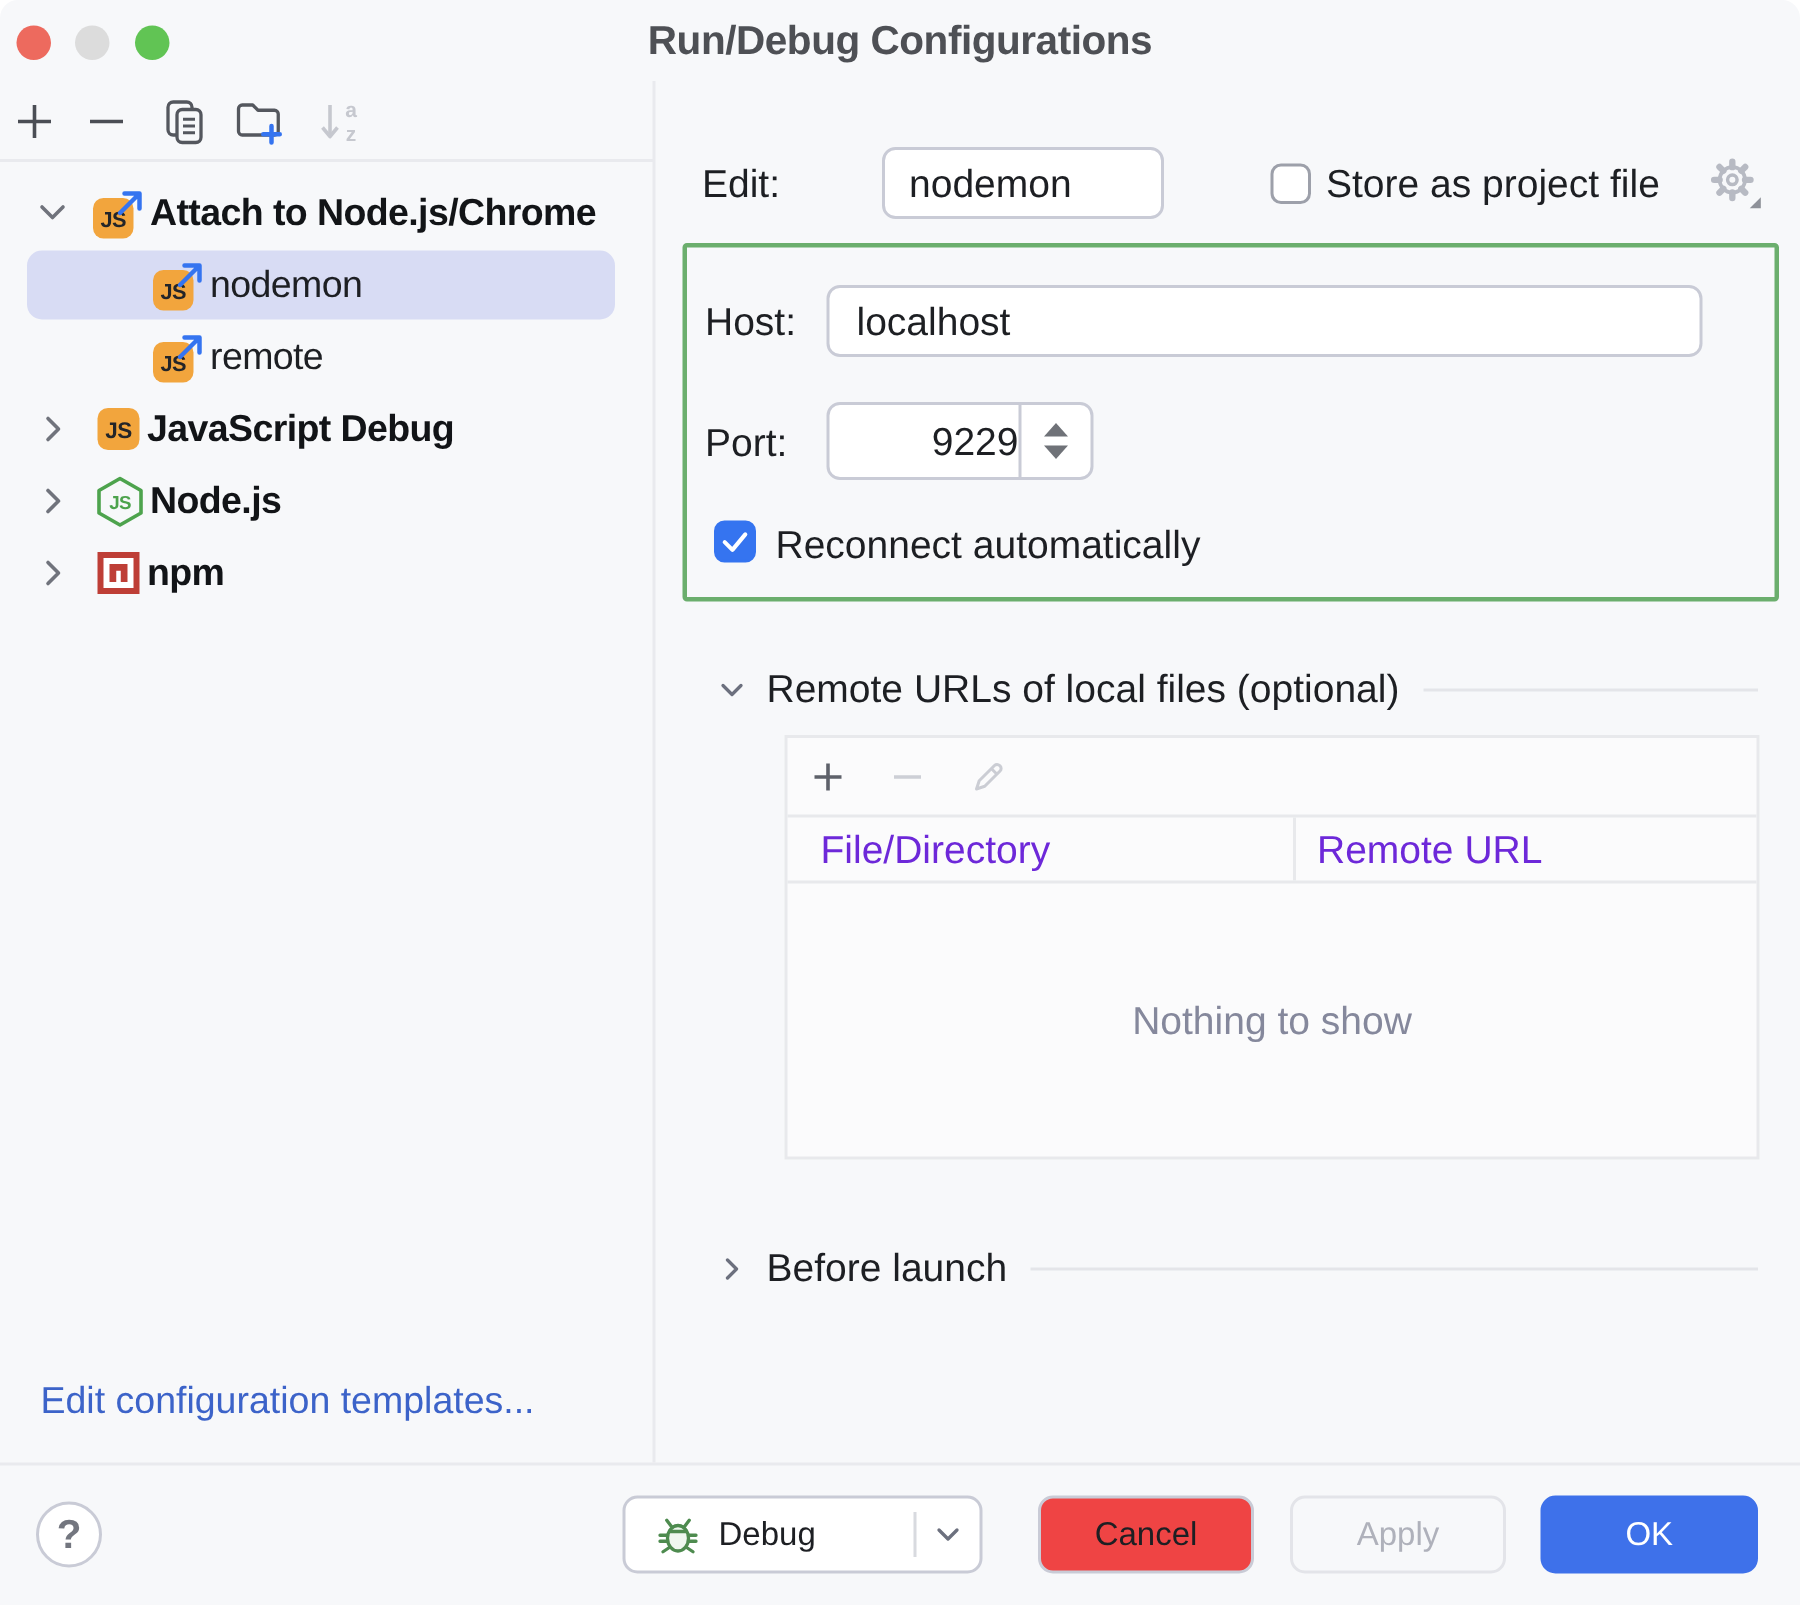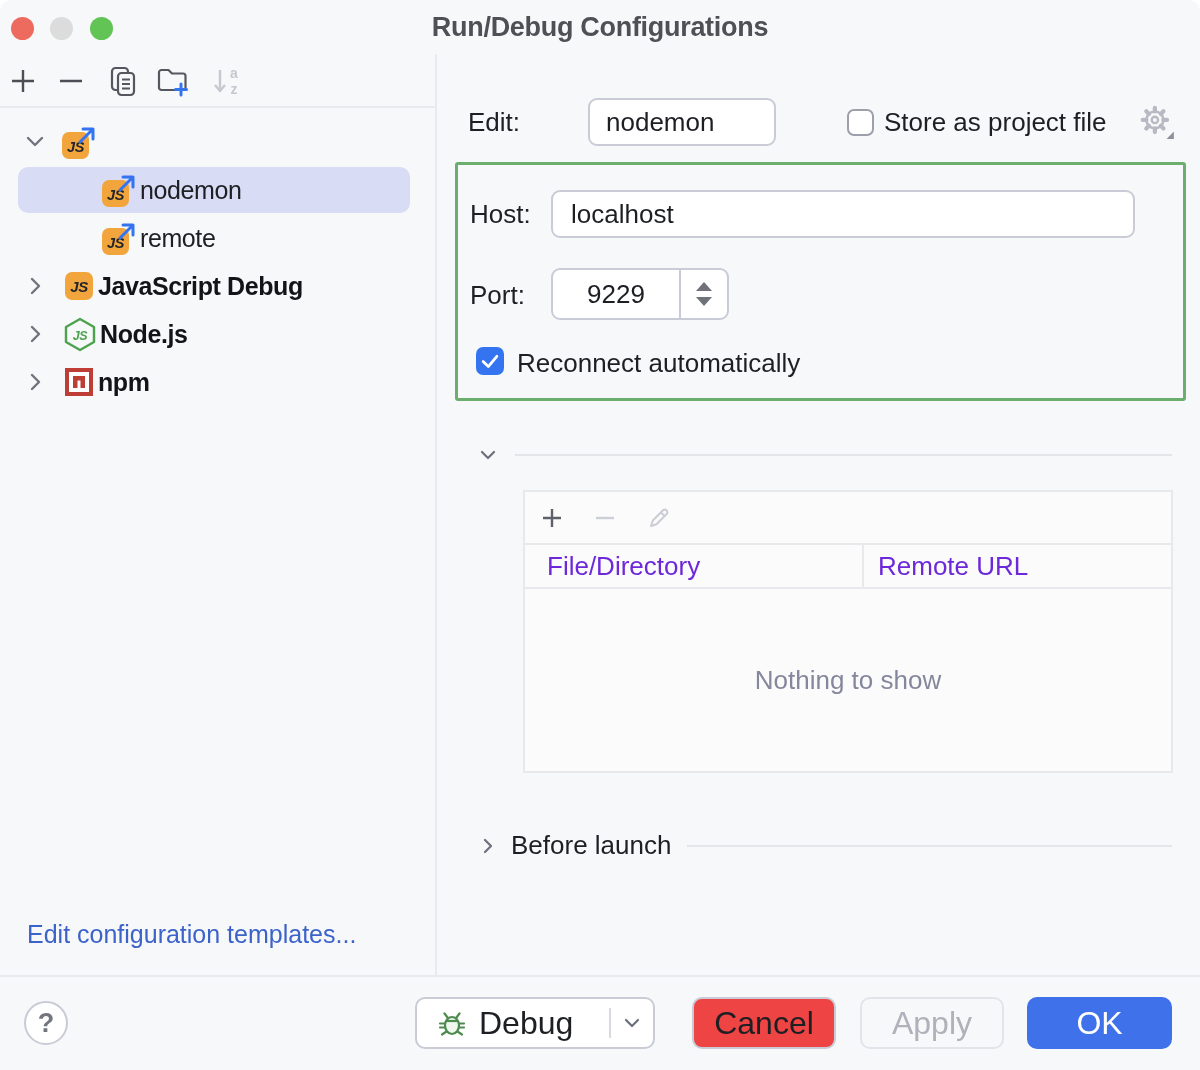--- a/index.html
+++ b/index.html
@@ -18,51 +18,51 @@
   #dlg-title{top:12px;left:0;width:100%;text-align:center;font-size:27px;font-weight:700;color:#4E5055;letter-spacing:-0.3px;}
   
   .hdiv{height:2px;background:#E9EAEE;}
   .vdiv{width:2px;background:#E9EAEE;}
   
   .tbicon{position:absolute;top:64px;width:34px;height:34px;display:flex;align-items:center;justify-content:center;}
   
   #tree{top:118px;left:0;width:435px;}
   .trow{display:flex;align-items:center;height:48px;font-size:25px;letter-spacing:-0.4px;}
   .trow .chev{width:30px;height:30px;margin-left:20px;flex:0 0 auto;display:flex;align-items:center;justify-content:center;}
-  .trow .ticon{flex:0 0 auto;display:flex;align-items:flex-end;font-style:italic;}
+  .trow .ticon{flex:0 0 auto;display:flex;align-items:flex-end;}
   .trow .tlabel{margin-left:2px;white-space:nowrap;}
   .bold{font-weight:700;color:#121417;}
   .trow.selected{background:#D8DCF4;border-radius:10px;margin:1px 25px 1px 18px;height:46px;}
   #link-templates{left:27px;top:920px;font-size:25px;color:#3C63C9;cursor:pointer;}
   
   .lbl{font-size:26px;color:#1D1F23;white-space:nowrap;}
   .input{background:#fff;border:2px solid #C9CBD6;border-radius:9px;display:flex;align-items:center;font-size:26px;color:#1D1F23;}
   .cbox{background:#fff;border:2px solid #9DA0AA;border-radius:7px;}
   .cbox.checked{background:#3574F0;border-color:#3574F0;display:flex;align-items:center;justify-content:center;}
   #green-box{left:455px;top:162px;width:731px;height:239px;border:3px solid #6BAE6D;border-radius:3px;}
   
   #port-input{left:551px;top:268px;width:178px;height:52px;padding:0;}
-  #port-value{flex:1;text-align:center;}
+  #port-value{flex:1;text-align:right;}
   #port-stepper{width:48px;height:100%;border-left:2px solid #C9CBD6;display:flex;flex-direction:column;align-items:center;justify-content:center;gap:6px;cursor:pointer;}
   .tri-up{width:0;height:0;border-left:8px solid transparent;border-right:8px solid transparent;border-bottom:9px solid #6F7278;}
   .tri-down{width:0;height:0;border-left:8px solid transparent;border-right:8px solid transparent;border-top:9px solid #6F7278;}
   
   .sect{display:flex;align-items:center;cursor:pointer;}
   .sect .stitle{font-size:26px;color:#1D1F23;margin-left:12px;white-space:nowrap;}
   .sect .sline{flex:1;height:2px;background:#E4E5E9;margin-left:16px;}
   
   #url-table{left:523px;top:490px;width:650px;height:283px;background:#FBFBFC;border:2px solid #E8E9EC;display:flex;flex-direction:column;}
   #url-toolbar{height:53px;display:flex;align-items:center;padding-left:14px;gap:27px;border-bottom:2px solid #E8E9EC;flex:0 0 auto;}
   #url-header{height:44px;display:flex;align-items:stretch;border-bottom:2px solid #E8E9EC;flex:0 0 auto;font-size:26px;color:#6d28d9;}
   .hcol1{width:337px;display:flex;align-items:center;padding-left:22px;}
   .hcolsep{width:2px;background:#E8E9EC;}
   .hcol2{flex:1;display:flex;align-items:center;padding-left:14px;}
   #url-body{flex:1;display:flex;align-items:center;justify-content:center;font-size:26px;color:#85889C;}
   
-  .fbtn{position:absolute;top:997px;height:52px;border-radius:10px;display:flex;align-items:center;justify-content:center;font-size:32px;cursor:pointer;}
+  .fbtn{position:absolute;top:997px;height:52px;border-radius:10px;display:flex;align-items:center;justify-content:center;font-size:22px;cursor:pointer;}
   #btn-cancel{left:692px;width:144px;background:#ef4444;border:2px solid #C9CBD6;color:#1D1F23;}
   #btn-apply{left:860px;width:144px;background:#F7F8FA;border:2px solid #E3E4E9;color:#AFB1BB;}
   #btn-ok{left:1027px;width:145px;background:#3E71EA;border:2px solid #3E71EA;color:#fff;}
   #btn-help{left:24px;top:1001px;width:44px;height:44px;border-radius:50%;background:#fff;border:2px solid #C9CBD6;color:#73767F;font-size:27px;font-weight:600;display:flex;align-items:center;justify-content:center;position:absolute;cursor:pointer;}
   #btn-debug{left:415px;width:240px;padding:0;justify-content:flex-start;background:#fff;border:2px solid #C9CBD6;}
   #debug-main{display:flex;align-items:center;gap:12px;padding:0 0 0 20px;width:192px;height:100%;}
   #debug-sep{width:2px;height:30px;background:#D8DADF;}
   #debug-arrow{flex:1;display:flex;align-items:center;justify-content:center;height:100%;}
 </style>
 </head>
@@ -119,20 +119,21 @@
             <polyline points="8,11 15,18 22,11" stroke="#70737C" stroke-width="2.4" fill="none" stroke-linecap="round" stroke-linejoin="round"></polyline>
           </svg>
       </span>
       <span class="ticon" style="margin-left:10px;">
         <svg width="38" height="38" viewBox="0 0 38 38">
           <rect x="2" y="9" width="27" height="27" rx="7" fill="#F2A53D"></rect>
           <text x="15.5" y="28.5" font-size="14.5" font-weight="700" fill="#232529" text-anchor="middle" font-family="Liberation Sans, sans-serif">JS</text>
           <path d="M20 19 L32 7 M23 6 H33 M33 6 V16" stroke="#3574F0" stroke-width="3" fill="none" stroke-linecap="round"></path>
         </svg>
       </span>
+      <span class="tlabel">Attach to Node.js/Chrome</span>
     </div>
 
     <div class="trow selected">
       <span class="ticon" style="margin-left:82px;">
         <svg width="38" height="38" viewBox="0 0 38 38">
           <rect x="2" y="9" width="27" height="27" rx="7" fill="#F2A53D"></rect>
           <text x="15.5" y="28.5" font-size="14.5" font-weight="700" fill="#232529" text-anchor="middle" font-family="Liberation Sans, sans-serif">JS</text>
           <path d="M20 19 L32 7 M23 6 H33 M33 6 V16" stroke="#3574F0" stroke-width="3" fill="none" stroke-linecap="round"></path>
         </svg>
       </span>
@@ -233,20 +234,21 @@
     <svg width="28" height="28" viewBox="0 0 28 28">
         <polyline points="6,14.5 12,20.5 22,8.5" stroke="#ffffff" stroke-width="3.2" fill="none" stroke-linecap="round" stroke-linejoin="round"></polyline>
       </svg>
   </div>
   <div class="lbl abs" style="left:517px;top:348px;">Reconnect automatically</div>
 
   <div class="sect abs" style="left:477px;top:444px;width:695px;">
     <svg width="22" height="22" viewBox="0 0 22 22">
         <polyline points="5,8 11,14 17,8" stroke="#6C707E" stroke-width="2.2" fill="none" stroke-linecap="round" stroke-linejoin="round"></polyline>
       </svg>
+    <span class="stitle">Remote URLs of local files (optional)</span>
     <span class="sline"></span>
   </div>
 
   <div id="url-table" class="abs">
     <div id="url-toolbar">
       <svg width="26" height="26" viewBox="0 0 26 26" style="cursor:pointer;">
           <path d="M13 4 V22 M4 13 H22" stroke="#5E616A" stroke-width="2.4" fill="none"></path>
         </svg>
       <svg width="26" height="26" viewBox="0 0 26 26" style="cursor:pointer;">
           <path d="M4 13 H22" stroke="#CDCFD6" stroke-width="2.4" fill="none"></path>

